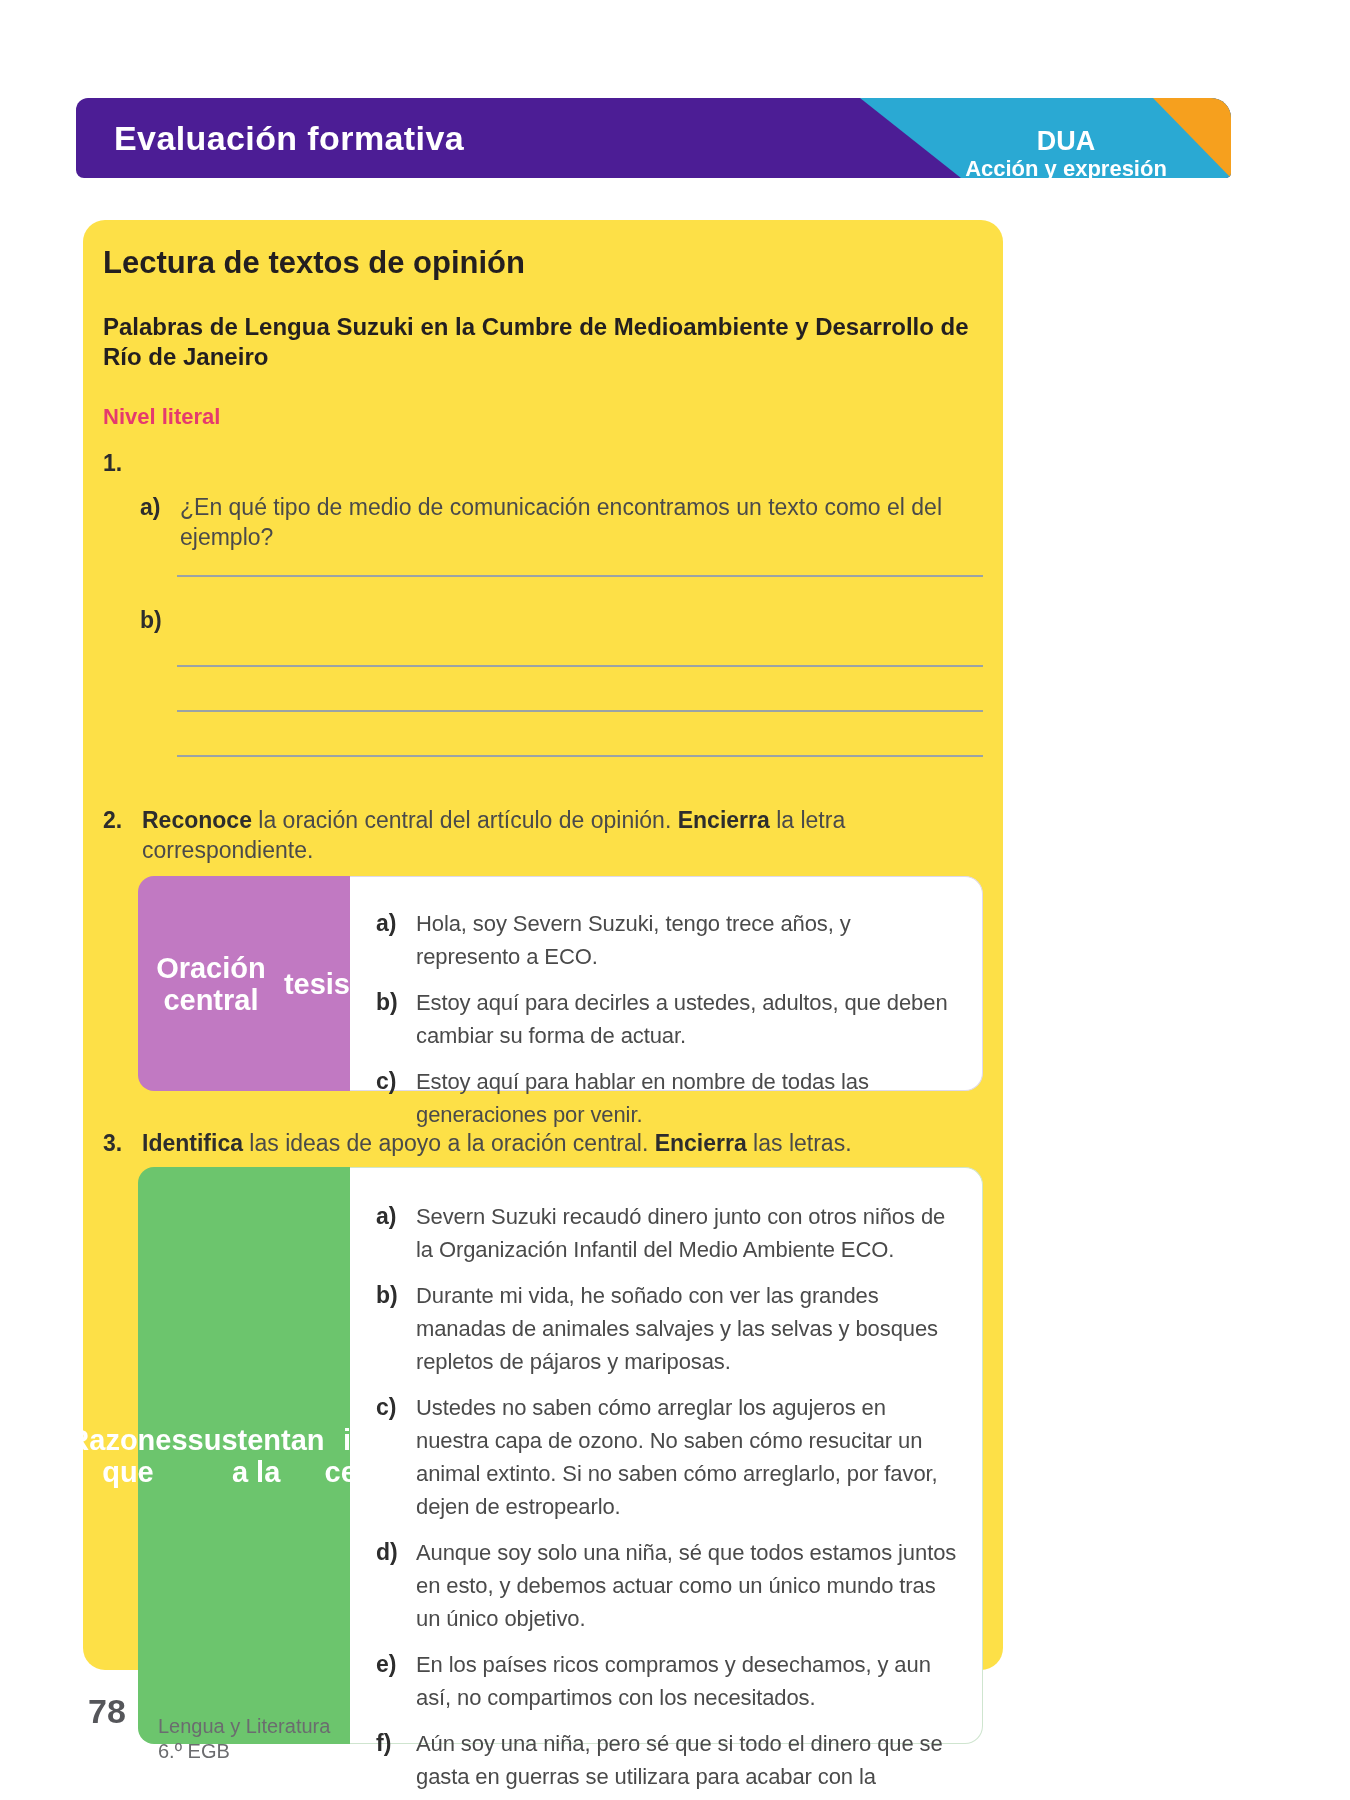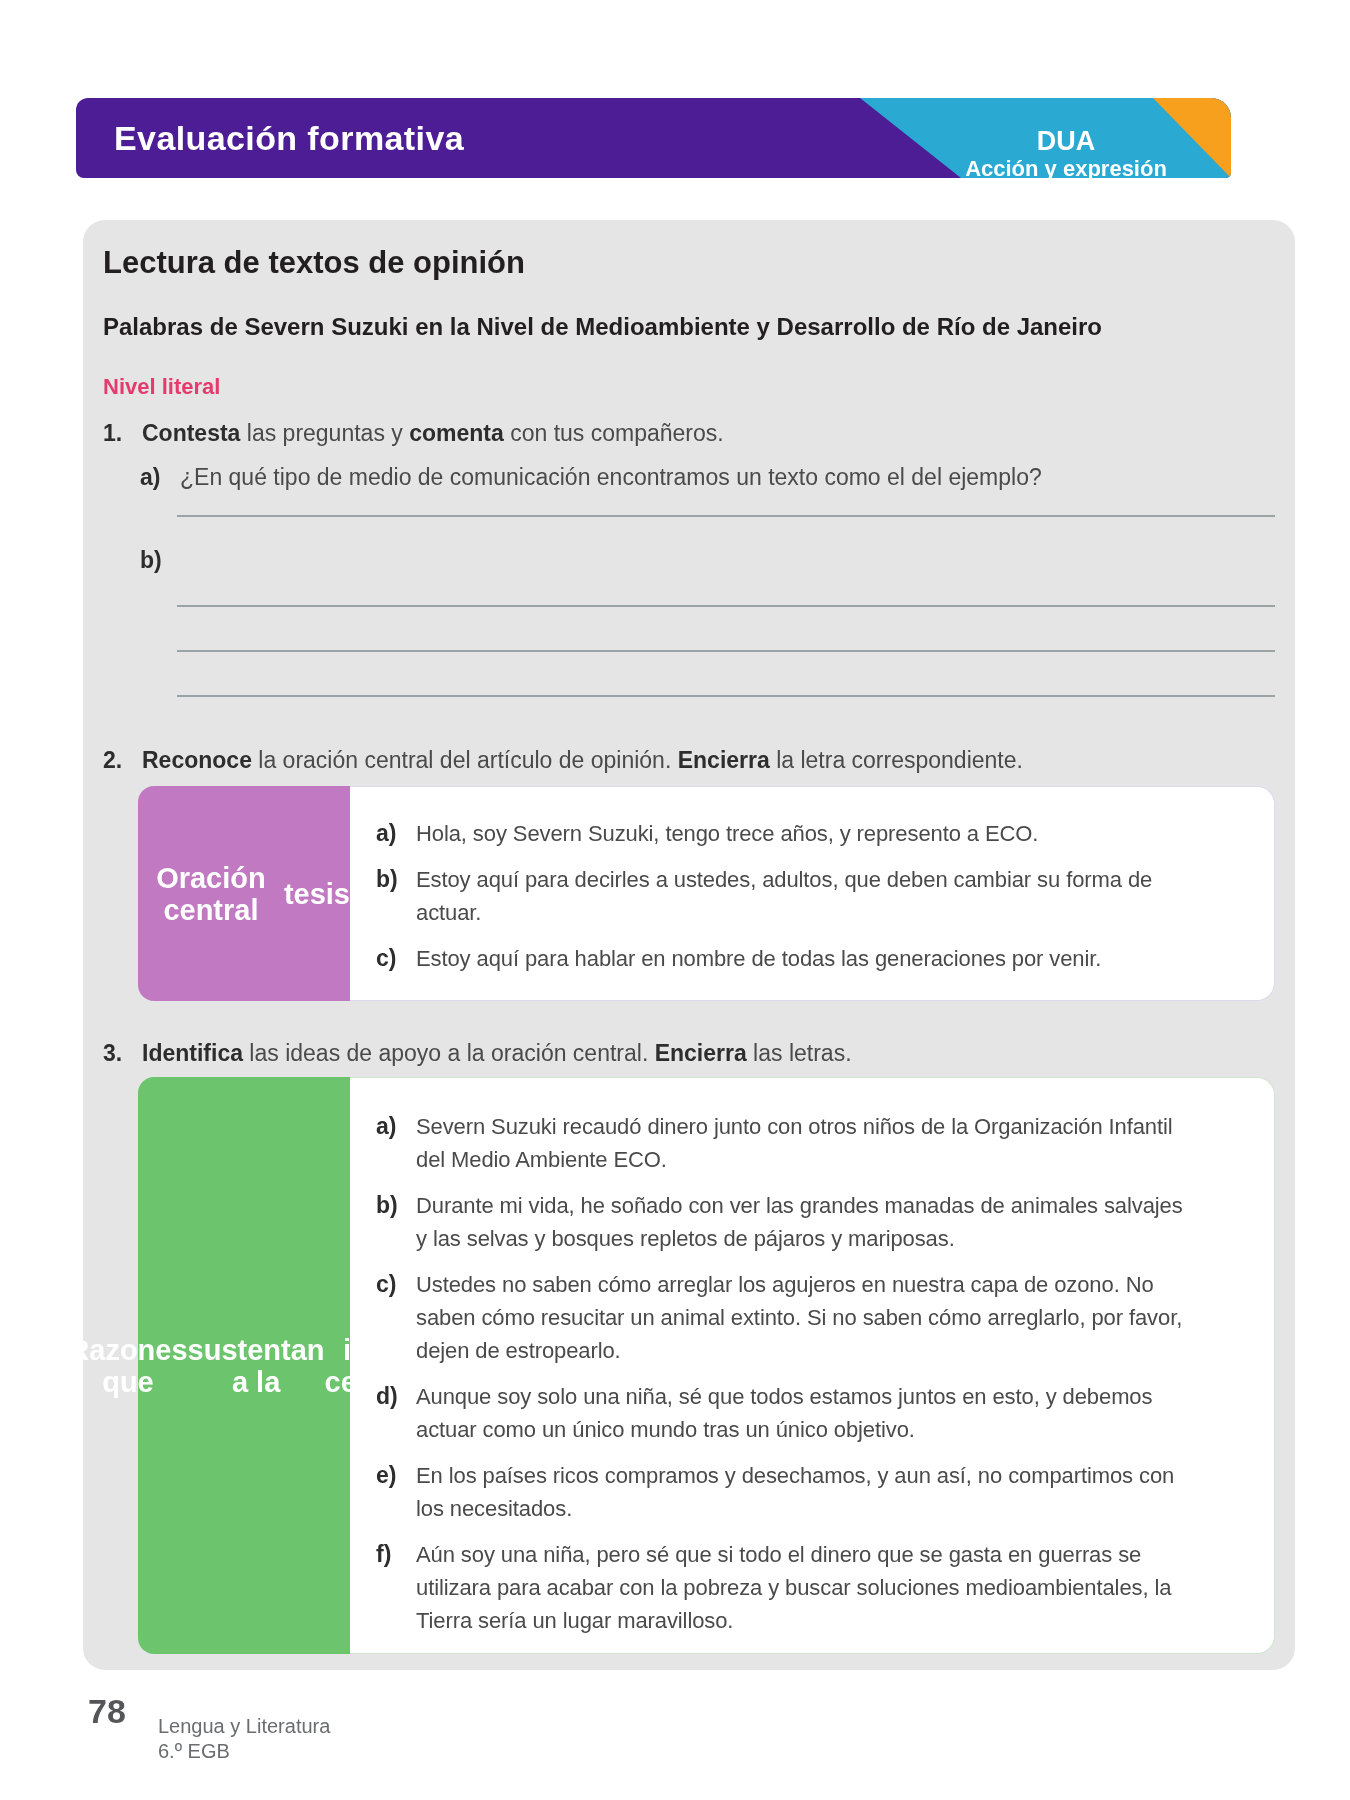--- a/index.html
+++ b/index.html
@@ -15,22 +15,22 @@
     clip-path:polygon(1077px 0, 1155px 0, 1155px 80px); }
   .header-title { position:absolute; left:38px; top:0; height:80px; display:flex;
     align-items:center; color:#ffffff; font-size:34px; font-weight:600; letter-spacing:.4px; }
   .dua-block { position:absolute; left:868px; top:5px; width:244px; height:101px;
     display:flex; flex-direction:column; justify-content:center; align-items:center;
     color:#ffffff; }
   .dua-title { font-size:27px; font-weight:bold; line-height:30px; }
   .dua-subtitle { font-size:22px; font-weight:bold; line-height:26px; }
 
   
-  .card { position:absolute; left:83px; top:220px; width:1212px; height:1450px;
-    background:#e5e5e5; border-radius:22px; padding:26px 20px 0 20px; }
+  .card { position:absolute; left:83px; top:220px; width:920px; height:1450px;
+    background:#fde047; border-radius:22px; padding:26px 20px 0 20px; }
   .card-title { font-size:31px; line-height:34px; font-weight:bold; color:#231f20; }
   .card-subtitle { margin-top:32px; font-size:24px; line-height:30px; font-weight:bold; color:#231f20; }
   .level-label { margin-top:32px; font-size:22px; line-height:26px; font-weight:bold; color:#e53a6e; }
 
   .stem { display:flex; margin-top:18px; font-size:23px; line-height:30px; color:#4a4a4a; }
   .stem .num { width:39px; flex:none; font-weight:bold; color:#2d2d2d; }
   .stem b { color:#2d2d2d; }
 
   .subq { display:flex; margin-left:37px; font-size:23px; line-height:30px; color:#4a4a4a; }
   .subq .letter { width:40px; flex:none; font-weight:bold; color:#2d2d2d; }
@@ -78,26 +78,25 @@
   <div class="badge-orange"></div>
   <div class="header-title">Evaluación formativa</div>
   <div class="dua-block">
     <div class="dua-title">DUA</div>
     <div class="dua-subtitle">Acción y expresión</div>
   </div>
 </div>
 
 <div class="card">
   <div class="card-title">Lectura de textos de opinión</div>
-  <div class="card-subtitle">Palabras de Severn Suzuki en la Nivel de Medioambiente y Desarrollo de Río de Janeiro</div>
+  <div class="card-subtitle">Palabras de Lengua Suzuki en la Cumbre de Medioambiente y Desarrollo de Río de Janeiro</div>
   <div class="level-label">Nivel literal</div>
 
   <div class="stem">
     <span class="num">1.</span>
-    <span><b>Contesta</b><span> las preguntas y </span><b>comenta</b><span> con tus compañeros.</span></span>
   </div>
 
   <div class="subq subq-a">
     <span class="letter">a)</span>
     <span>¿En qué tipo de medio de comunicación encontramos un texto como el del ejemplo?</span>
   </div>
   <div class="answer-line r1"></div>
 
   <div class="subq subq-b">
     <span class="letter">b)</span>

